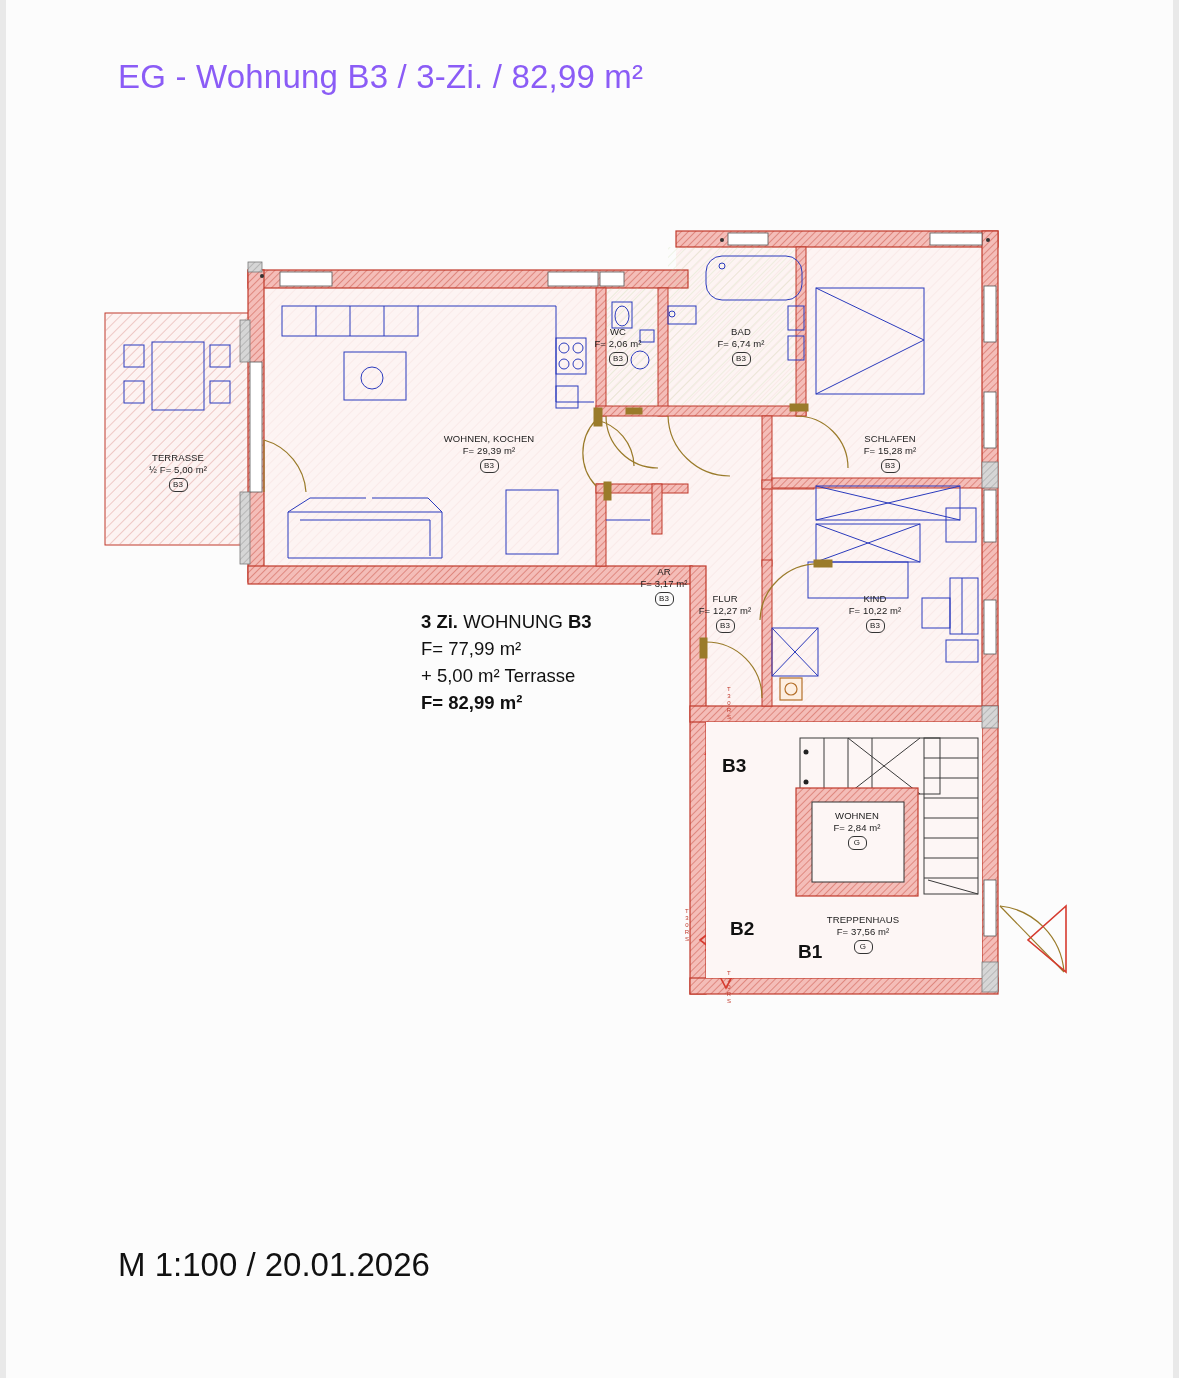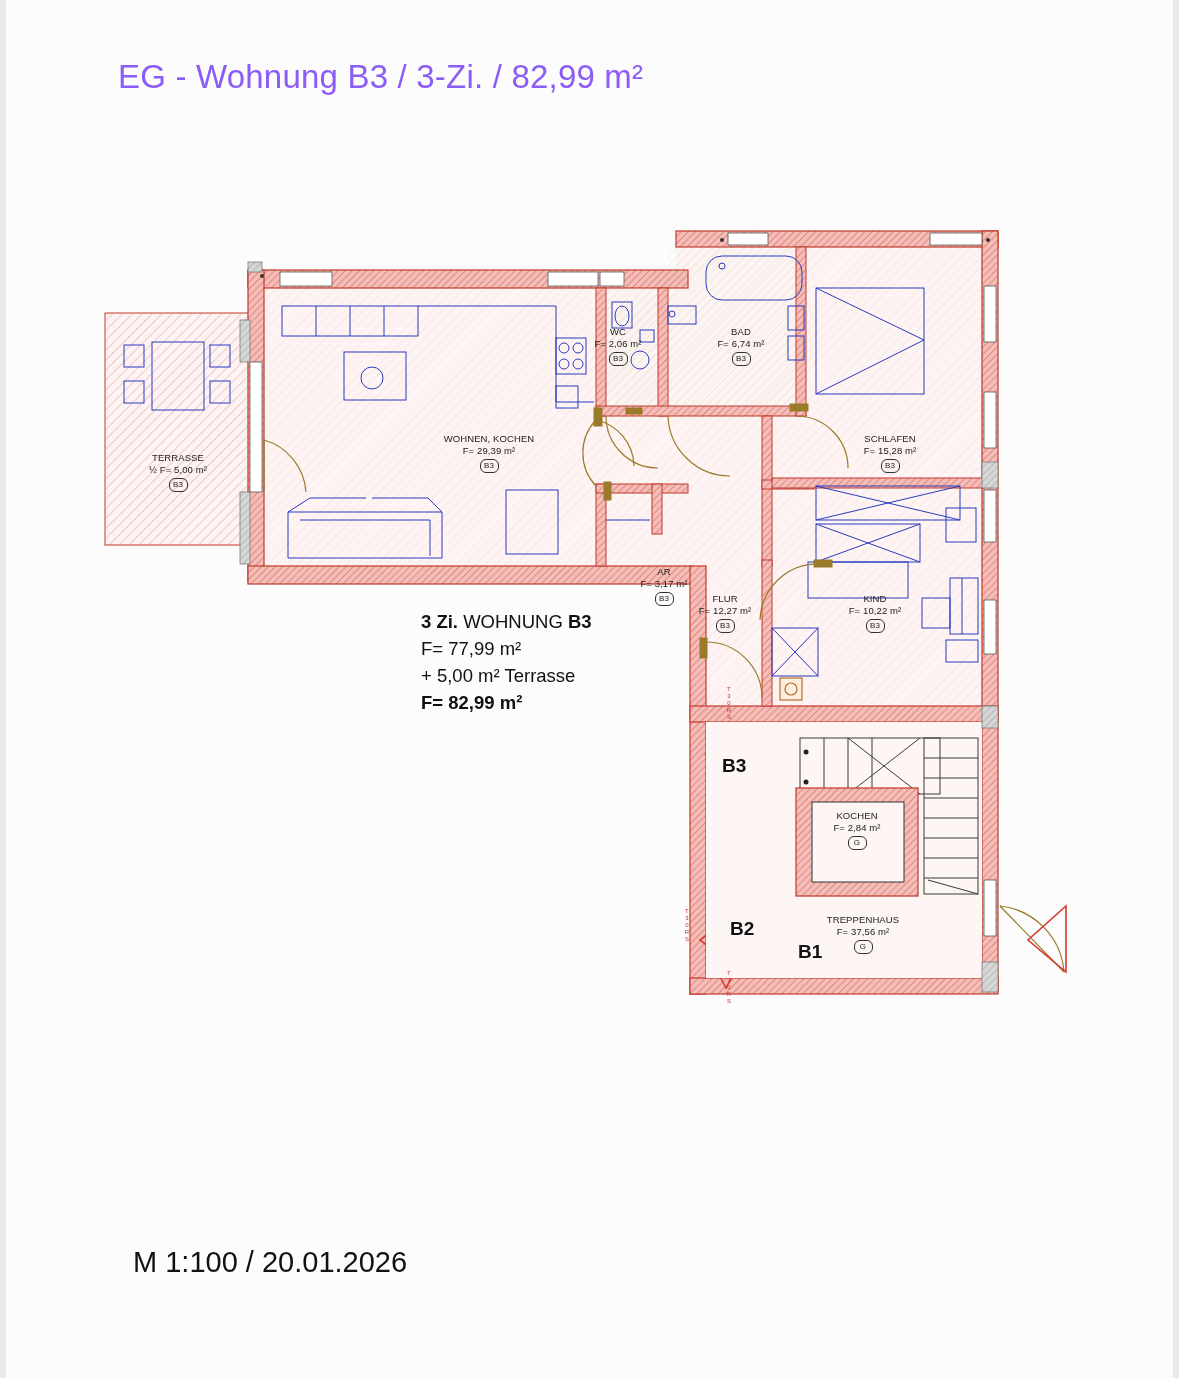--- a/index.html
+++ b/index.html
@@ -36,23 +36,23 @@
     position: absolute;
     left: 118px;
     top: 58px;
     font-size: 33px;
     letter-spacing: 0.2px;
     color: #8b5cf6;
     white-space: nowrap;
   }
   .footer {
     position: absolute;
-    left: 133px;
+    left: 118px;
     top: 1246px;
-    font-size: 29px;
+    font-size: 33px;
     color: #111;
     white-space: nowrap;
   }
   
   .plan {
     position: absolute;
     left: 0;
     top: 0;
     width: 1179px;
     height: 1378px;
@@ -389,21 +389,21 @@
     <span class="tag">B3</span>
   </div>
 
   <div class="lbl" style="left:820px; top:593px; width:110px;">
     <span class="n">KIND</span>
     <span class="a">F= 10,22 m²</span>
     <span class="tag">B3</span>
   </div>
 
   <div class="lbl" style="left:810px; top:810px; width:94px;">
-    <span class="n">KOCHEN</span>
+    <span class="n">WOHNEN</span>
     <span class="a">F= 2,84 m²</span>
     <span class="tag">G</span>
   </div>
 
   <div class="lbl" style="left:800px; top:914px; width:126px;">
     <span class="n">TREPPENHAUS</span>
     <span class="a">F= 37,56 m²</span>
     <span class="tag">G</span>
   </div>
 

